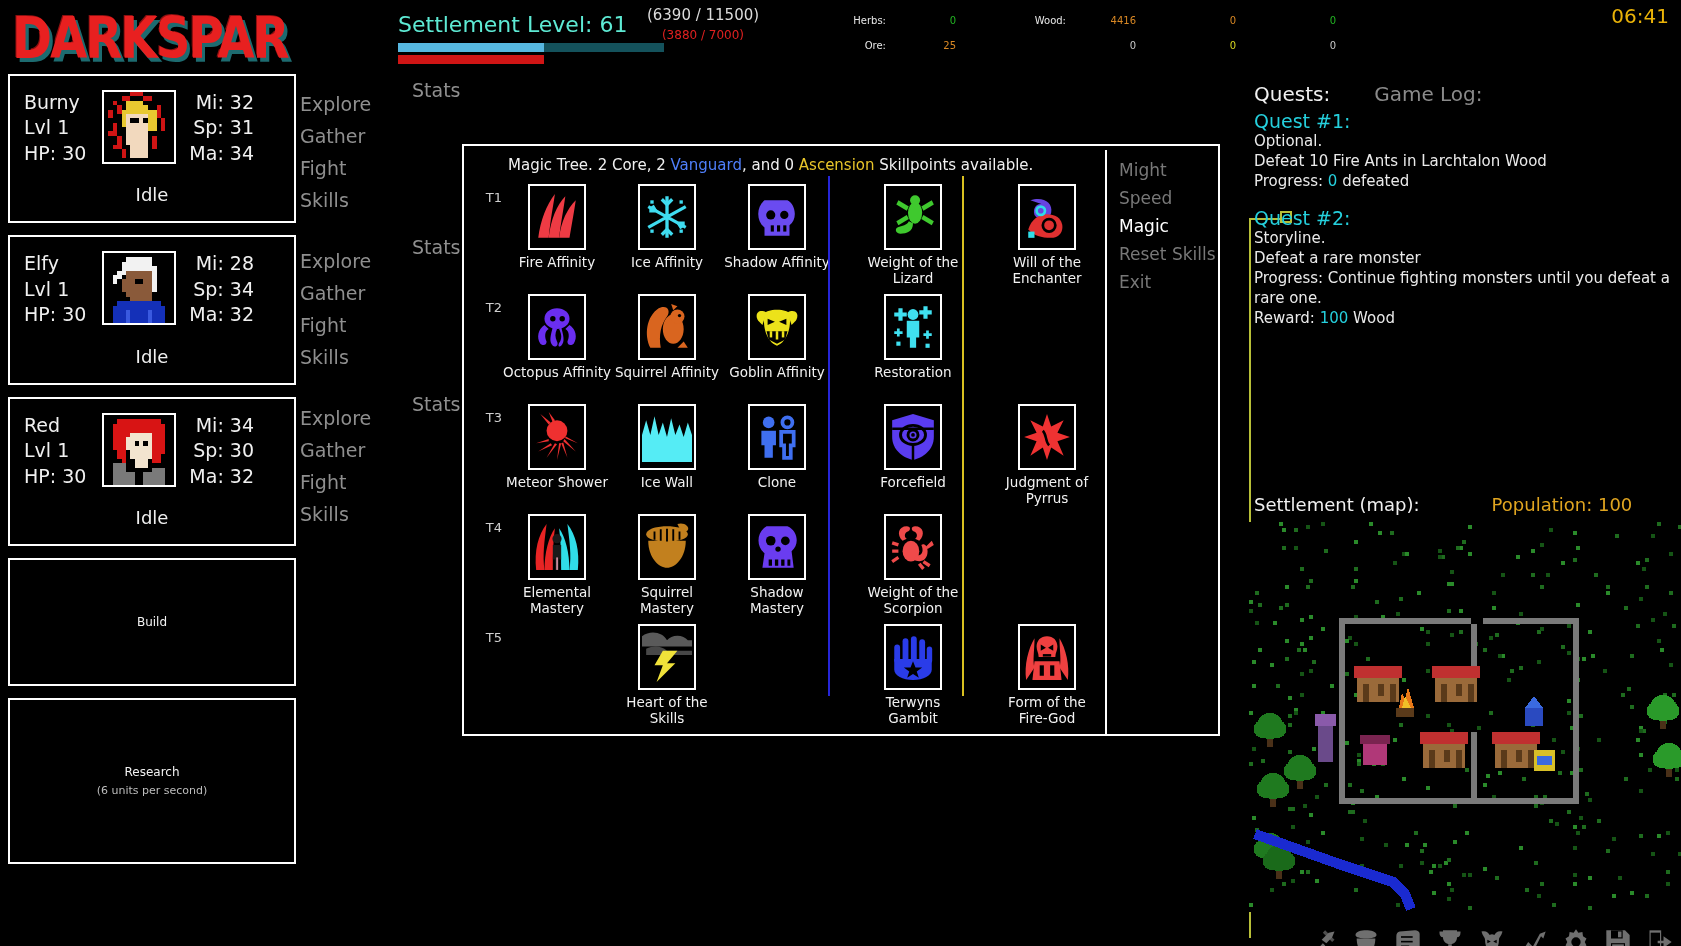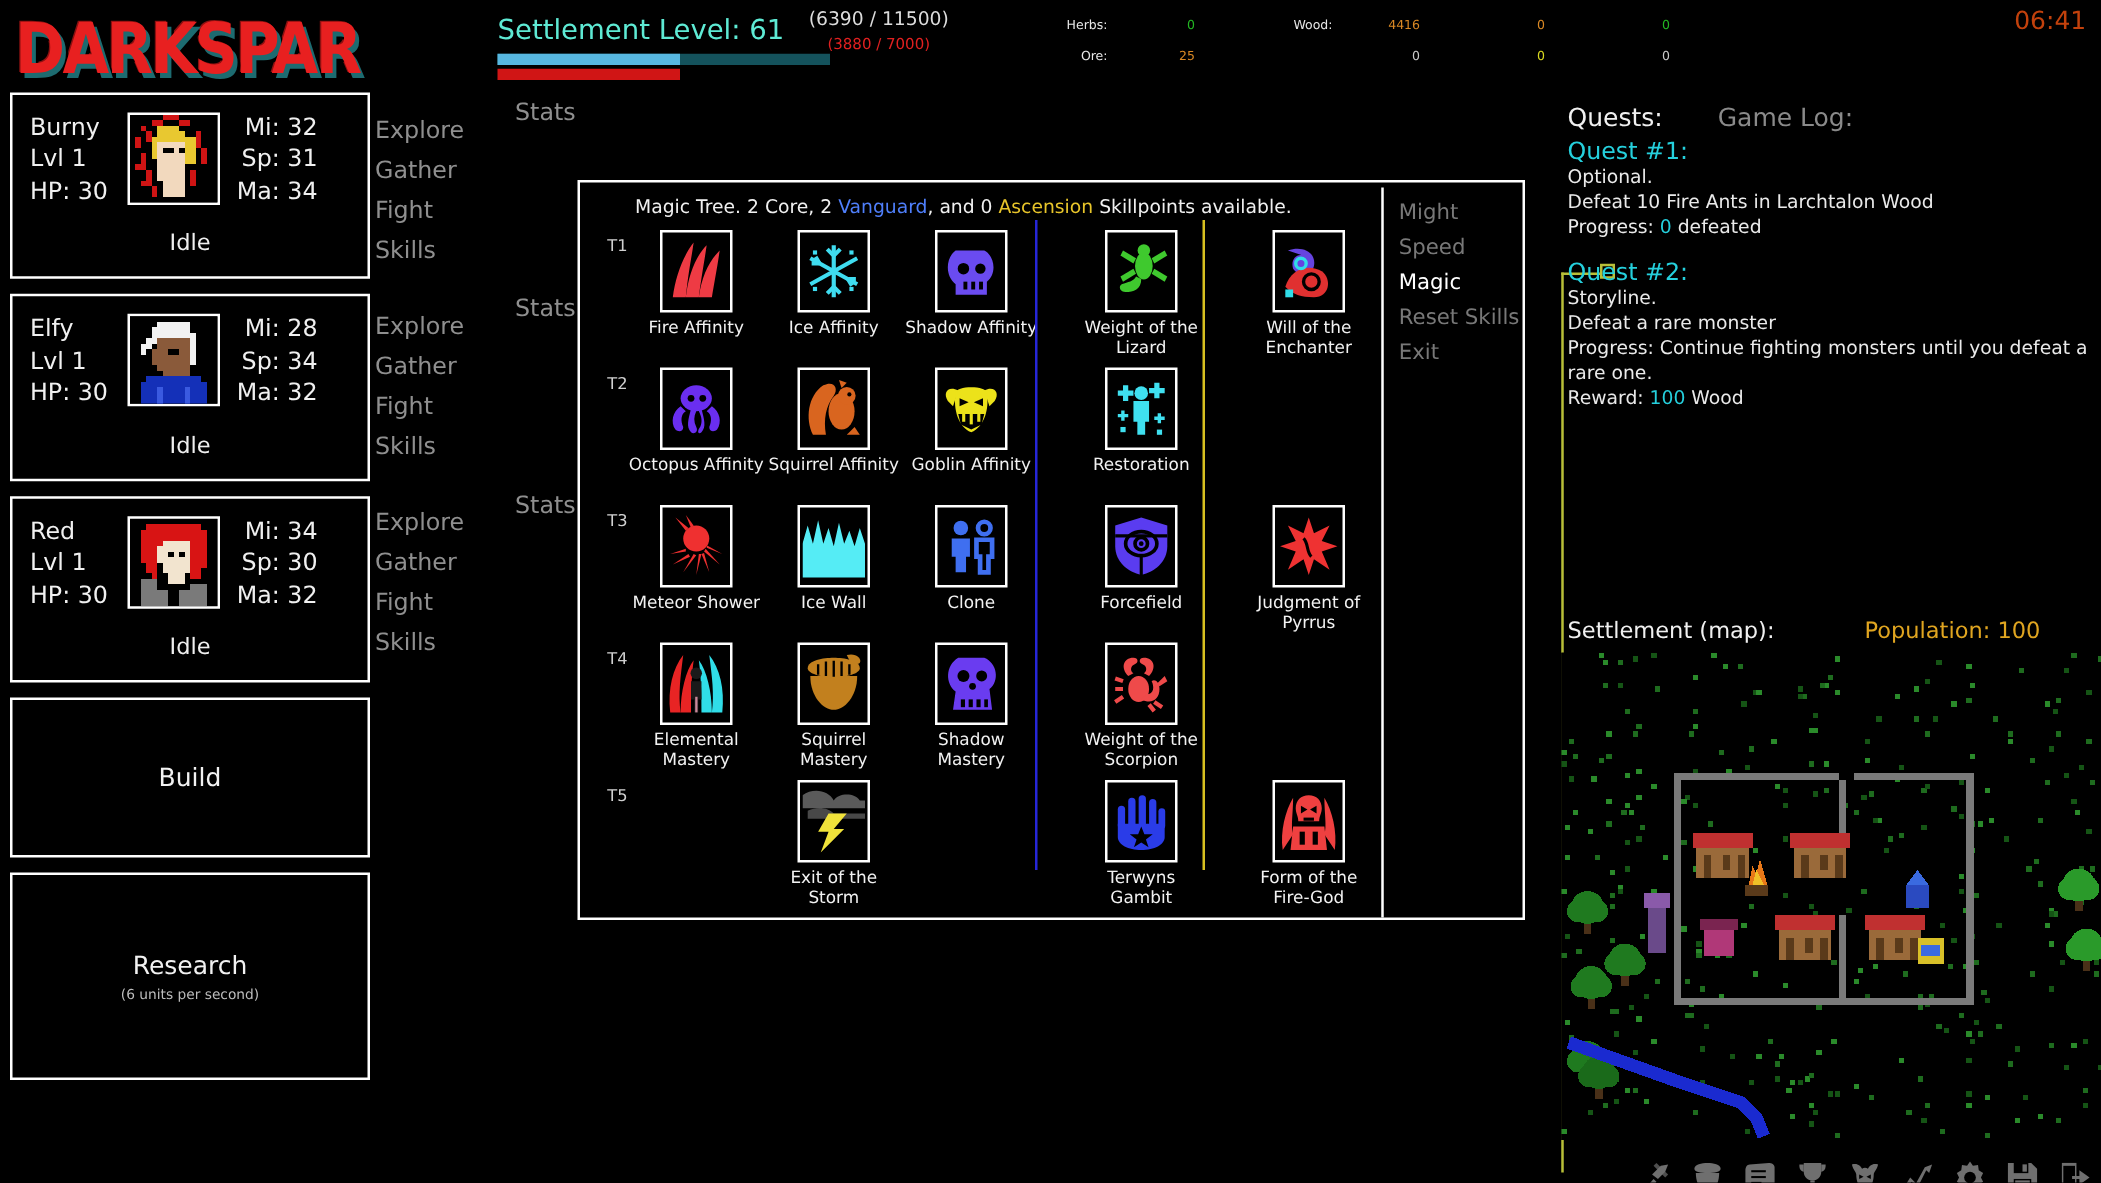--- a/index.html
+++ b/index.html
@@ -39,35 +39,35 @@
     position: absolute; left: 780px; top: 8px; width: 660px;
     display: grid; grid-template-columns: 110px 80px 100px 80px 100px 100px;
     grid-auto-rows: 25px; font-size: 10px; align-items: center;
   }
   .res-grid .lbl { text-align: right; color: #e6e6e6; padding-right: 4px; }
   .res-grid .val { text-align: right; padding-right: 14px; }
   .v-green { color: #22b522; }
   .v-orange { color: #d98824; }
   .v-gray { color: #c8c8c8; }
   .v-yellow { color: #d8d820; }
-  .clock { position: absolute; right: 12px; top: 4px; font-size: 20px; color: #c2410c; }
+  .clock { position: absolute; right: 12px; top: 4px; font-size: 20px; color: #eab308; }
 
   
   .party { position: absolute; left: 8px; top: 74px; width: 288px; }
   .card { position: relative; border: 2px solid #fff; margin-bottom: 12px; background: #000; }
   .card .cbr { position: absolute; inset: 0; pointer-events: none; }
   .card-body { display: flex; align-items: flex-start; padding: 14px 14px 4px 14px; }
   .c-stats-l { width: 78px; font-size: 19px; line-height: 1.34; color: #f0f0f0; }
   .c-stats-r { width: 78px; font-size: 19px; line-height: 1.34; color: #f0f0f0; text-align: right; padding-left: 5px;}
   .portrait { width: 74px; height: 74px; border: 2px solid #fff; background: #000; position: relative; overflow: hidden; flex: 0 0 auto;}
   .card-status { text-align: center; font-size: 18px; color: #efefef; padding: 14px 0 16px; }
   .panel-big { position: relative; border: 2px solid #fff; background: #000; margin-bottom: 12px;
                display: flex; flex-direction: column; align-items: center; justify-content: center; }
   .panel-big .cbr { position: absolute; inset: 0; pointer-events: none; }
-  .panel-title { font-size: 20px; color: #f2f2f2; }
+  .panel-title { font-size: 12px; color: #f2f2f2; }
   .panel-sub { font-size: 11px; color: #bdbdbd; margin-top: 5px; }
 
   
   .menucol { position: absolute; left: 300px; top: 74px; width: 160px; }
   .menu-group { height: 157px; padding-top: 14px; }
   .menu-item { font-size: 19px; color: #8f8f8f; line-height: 32px; padding-right: 10px; cursor: pointer; }
   .menu-item.stats { position: absolute; left: 112px; }
   .mg-wrap { position: relative; }
 
   
@@ -635,21 +635,21 @@
           <div class="cell" style="">
           <div class="ico">
               <svg viewBox="0 0 24 24" width="50" height="58">
       <g fill="#5a5a5a">
                   <path d="M0 2 C4 -1 10 0 12 4 C14 1 20 1 22 4 L24 4 L24 7 L0 7z"></path>
       <path d="M2 8 C6 6 10 7 12 9 L24 9 L24 11 L2 11z" opacity=".8"></path>
                 </g>
       <path d="M10 9 L17 9 L12 15 L16 15 L7 24 L10 16 L6 16z" fill="#f0e23a"></path>
               </svg>
             </div>
-          <div class="ico-lbl">Exit of the Storm</div>
+          <div class="ico-lbl">Heart of the Skills</div>
         </div>
           <div class="cell" style=""></div>
           <div class="cell" style="margin-left:26px;">
           <div class="ico">
               <svg viewBox="0 0 24 24" width="50" height="58">
                 <g fill="#2a3ce8">
       <rect x="3" y="6" width="2.8" height="9" rx="1.4"></rect>
                   <rect x="7" y="3" width="2.8" height="12" rx="1.4"></rect>
       <rect x="11" y="2" width="2.8" height="13" rx="1.4"></rect>
                   <rect x="15" y="3.5" width="2.8" height="11.5" rx="1.4"></rect>

